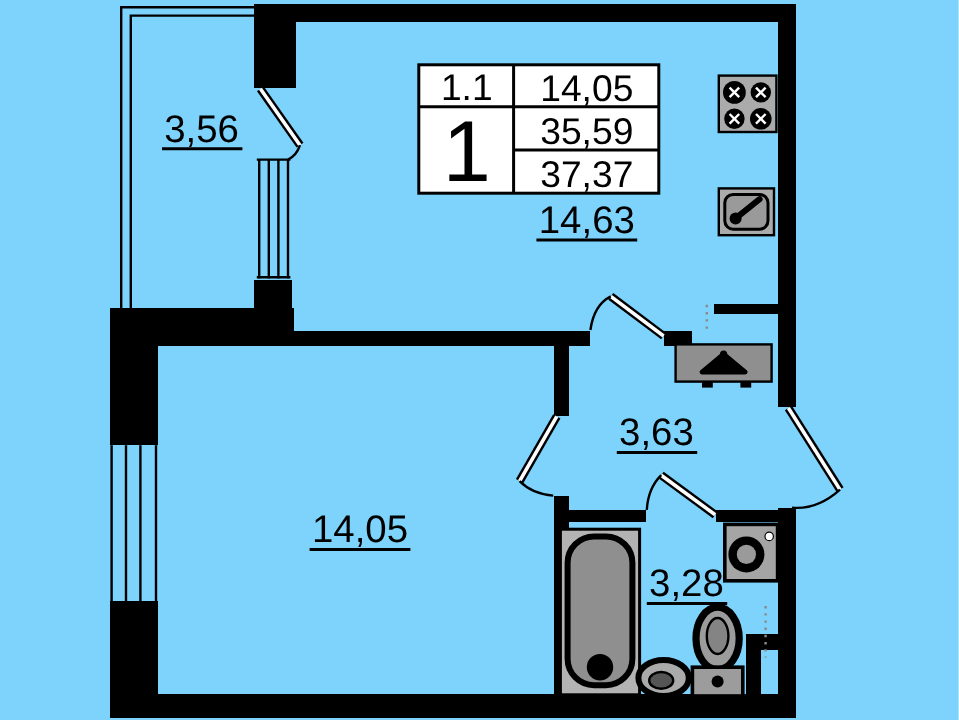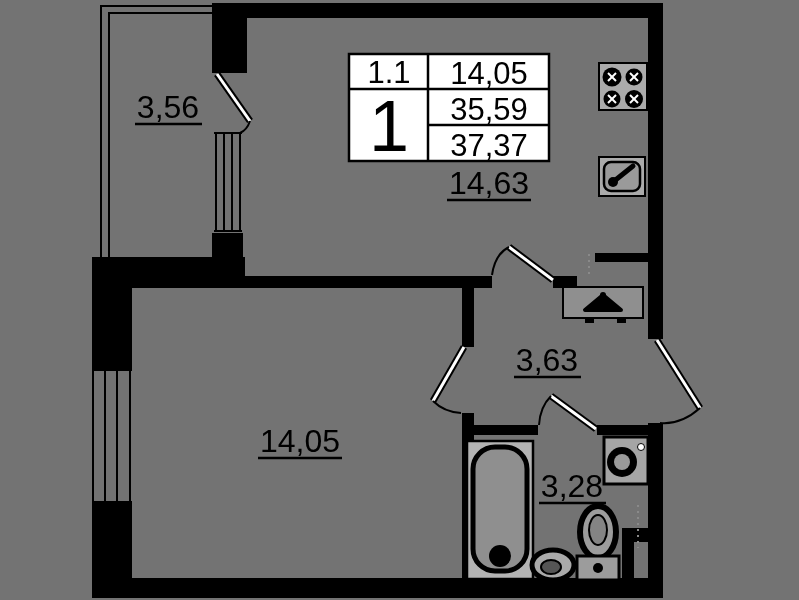--- a/index.html
+++ b/index.html
@@ -1,16 +1,16 @@
 <!DOCTYPE html>
 <html><head>
 <meta charset="utf-8">
 <style>
   html,body{margin:0;padding:0;background:#fff;}
-  #stage{position:relative;width:799px;height:600px;background:#737373;overflow:hidden;}
+  #stage{position:relative;width:799px;height:600px;background:#7dd3fc;overflow:hidden;}
   svg{display:block;}
   .wall{fill:#000;shape-rendering:crispEdges;}
   .thinline{stroke:#000;stroke-width:2;fill:none;}
   .leaf-outer{stroke:#000;stroke-width:7;fill:none;}
   .leaf-inner{stroke:#fff;stroke-width:3;fill:none;}
   .arc{stroke:#000;stroke-width:2;fill:none;}
   .dash{stroke:#8a8a8a;stroke-width:2;fill:none;stroke-dasharray:2 4;}
   text{font-family:"Liberation Sans", sans-serif;fill:#000;text-anchor:middle;}
   .area-label{font-size:32px;}
   .tbl-small{font-size:31px;}

